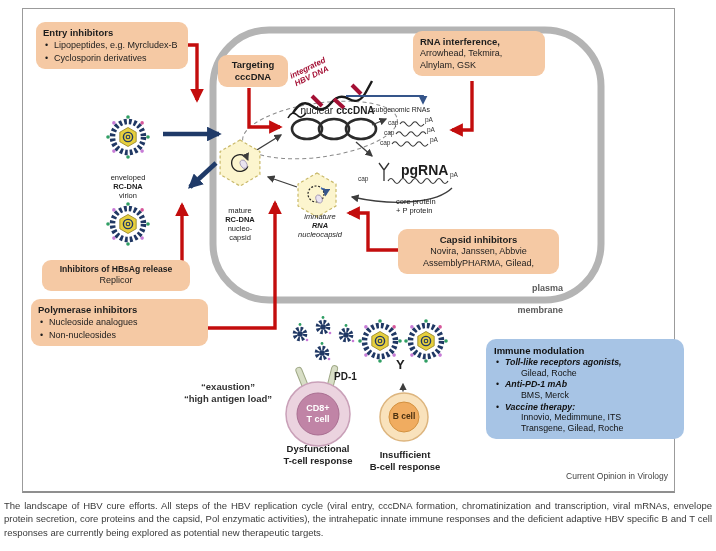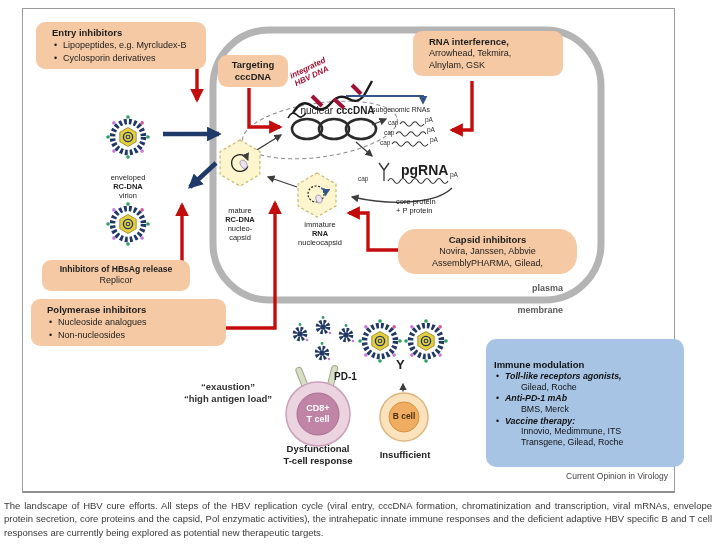--- a/index.html
+++ b/index.html
@@ -3,23 +3,23 @@
 <meta charset="utf-8">
 <style>
   html,body{margin:0;padding:0;background:#fff;}
   #screen{position:relative;width:716px;height:551px;background:#fff;overflow:hidden;
           font-family:"Liberation Sans", sans-serif;color:#1d1d1d;}
   .abs{position:absolute;}
   #panel{left:22px;top:8px;width:651px;height:482px;border:1px solid #9b9b9b;
          border-bottom:2px solid #8f8f8f;background:#fff;}
   svg.layer{left:0;top:0;width:716px;height:551px;pointer-events:none;}
   
-  .pbox{background:#F5C9A4;border-radius:9px;padding:5px 16px;font-size:9px;line-height:1.28;color:#1d1d1d;}
+  .pbox{background:#F5C9A4;border-radius:9px;padding:5px 7px;font-size:9px;line-height:1.28;color:#1d1d1d;}
   .pbox .ttl{font-weight:bold;font-size:9.5px;}
-  .bbox{background:#A7C4E5;border-radius:10px;padding:20px 8px;font-size:8.8px;line-height:1.2;color:#111;}
+  .bbox{background:#A7C4E5;border-radius:10px;padding:6px 8px;font-size:8.8px;line-height:1.2;color:#111;}
   .blist{margin:1px 0 0 0;padding:0;list-style:none;}
   .blist li{position:relative;padding-left:11px;margin-top:1px;}
   .blist li::before{content:"•";position:absolute;left:2px;top:0;}
   .bi{font-weight:bold;font-style:italic;}
   .detail{margin-left:16px;}
   .ctr{text-align:center;}
   
   .lbl{font-size:7.5px;line-height:1.2;color:#222;}
   .tiny{font-size:6.5px;color:#333;}
   .bold{font-weight:bold;}
@@ -197,21 +197,21 @@
   </div>
 
   <div class="abs pbox" style="left:31px;top:299px;width:163px;">
     <div class="ttl">Polymerase inhibitors</div>
     <ul class="blist">
       <li>Nucleoside analogues</li>
       <li>Non-nucleosides</li>
     </ul>
   </div>
 
-  <div class="abs pbox ctr" style="left:398px;top:229px;width:147px;border-radius:18px;">
+  <div class="abs pbox ctr" style="left:398px;top:229px;width:147px;">
     <div class="ttl">Capsid inhibitors</div>
     <div>Novira, Janssen, Abbvie</div>
     <div>AssemblyPHARMA, Gilead,</div>
   </div>
 
   <div class="abs bbox" style="left:486px;top:339px;width:182px;">
     <div class="ttl" style="font-size:9.5px;font-weight:bold;">Immune modulation</div>
     <ul class="blist">
       <li>
         <span class="bi">Toll-like receptors agonists,</span>
@@ -261,21 +261,21 @@
     <div>+ P protein</div>
   </div>
 
   <div class="abs lbl ctr" style="left:212px;top:206px;width:56px;">
     <div>mature</div>
     <div class="bold">RC-DNA</div>
     <div>nucleo-</div>
     <div>capsid</div>
   </div>
 
-  <div class="abs lbl ctr" style="left:286px;top:220px;width:68px;">
+  <div class="abs lbl ctr" style="left:286px;top:212px;width:68px;font-style:italic;">
     <div>immature</div>
     <div class="bold">RNA</div>
     <div>nucleocapsid</div>
   </div>
 
   <div class="abs memlbl" style="left:483px;top:283px;width:80px;">plasma</div>
   <div class="abs memlbl" style="left:483px;top:305px;width:80px;">membrane</div>
 
   <div class="abs quote ctr" style="left:158px;top:381px;width:140px;">
     <div>“exaustion”</div>
@@ -292,19 +292,20 @@
   <div class="abs resp ctr" style="left:250px;top:443px;width:136px;">
     <div>Dysfunctional</div>
     <div>T-cell response</div>
   </div>
 
   <span class="abs bold" style="left:396px;top:357px;font-size:13px;">Y</span>
   <div class="abs ctr bold" style="left:384px;top:411px;width:40px;font-size:8.5px;color:#4a3010;">B cell</div>
 
   <div class="abs resp ctr" style="left:338px;top:449px;width:134px;">
     <div>Insufficient</div>
+    <div>B-cell response</div>
   </div>
 
   <div class="abs" id="journal" style="left:480px;top:471px;width:188px;">Current Opinion in Virology</div>
 
   <div class="abs" id="caption">The landscape of HBV cure efforts. All steps of the HBV replication cycle (viral entry, cccDNA formation, chromatinization and transcription, viral mRNAs, envelope protein secretion, core proteins and the capsid, Pol enzymatic activities), the intrahepatic innate immune responses and the deficient adaptive HBV specific B and T cell responses are currently being explored as potential new therapeutic targets.</div>
 
 </div>
 
 </body></html>

